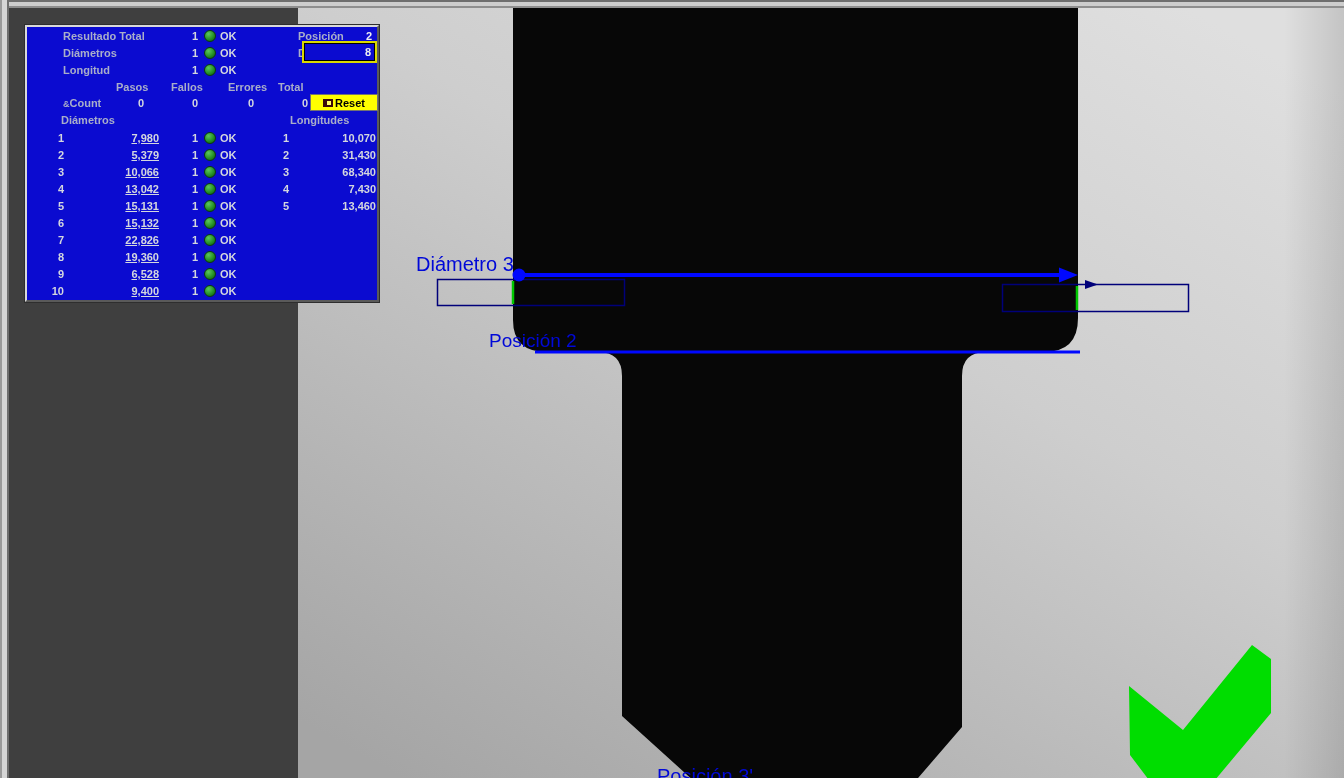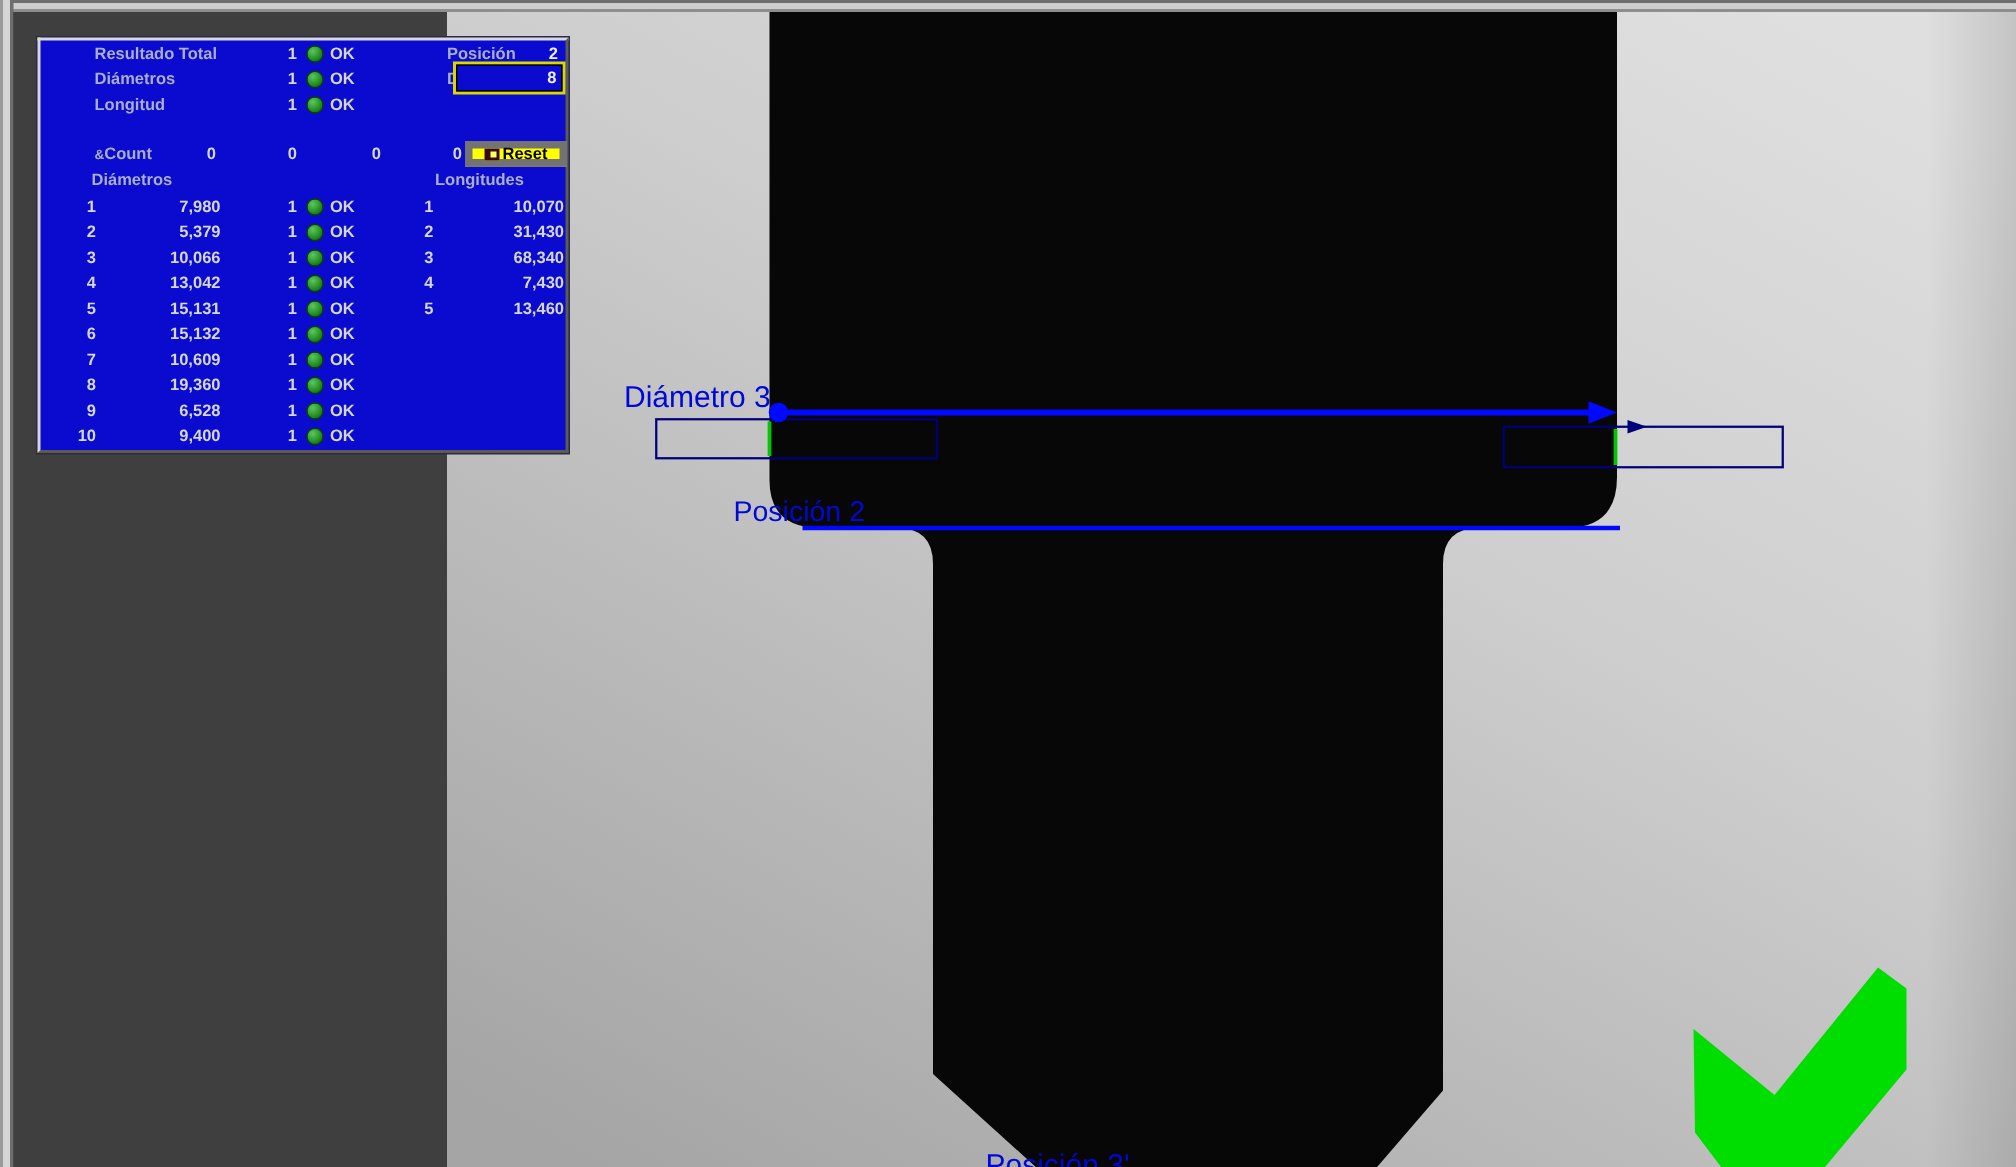--- a/index.html
+++ b/index.html
@@ -39,29 +39,29 @@
   
   .h-pasos{left:57px;width:50px;text-align:center;}
   .h-fallos{left:112px;width:50px;text-align:center;}
   .h-errores{left:169px;width:50px;text-align:center;}
   .h-total{left:219px;width:50px;text-align:center;}
   .z0{left:77px;width:40px;text-align:right;}
   .z1{left:131px;width:40px;text-align:right;}
   .z2{left:187px;width:40px;text-align:right;}
   .z3{left:241px;width:40px;text-align:right;}
   .reset{position:absolute;left:283px;top:67px;width:68px;height:17px;
-    background:#ffff00;border:5px solid #737373;color:#000;
+    background:#ffff00;border:1px solid #737373;color:#000;
     font:bold 11px "Liberation Sans",sans-serif;line-height:14px;text-align:center;
     padding:0;cursor:pointer;display:flex;align-items:center;justify-content:center;gap:2px;}
   .reset-ico{display:inline-block;width:10px;height:8px;border:2px solid #3a0a0a;
     border-left-width:4px;background:#ffff66;}
   .count-ico{font-size:9px;color:#a9aec9;}
   
   .c-di{left:7px;width:30px;text-align:right;}
-  .c-dv{left:60px;width:60px;text-align:right;}
+  .c-dv{left:72px;width:60px;text-align:right;text-decoration:underline;}
   .c-dc{left:141px;width:30px;text-align:right;}
   .c-led{left:177px;}
   .c-ok{left:193px;}
   .c-li{left:232px;width:30px;text-align:right;}
   .c-lv{left:289px;width:60px;text-align:right;}
   svg text{font-family:"Liberation Sans",sans-serif;}
 </style>
 </head>
 <body>
 
@@ -126,20 +126,26 @@
       <span class="c t-lbl lbl">Desplaz.</span>
     </div>
     <div class="dinput">8</div>
     <div class="prow" style="top:36px">
       <span class="c s-lbl lbl">Longitud</span>
       <span class="c s-cnt val">1</span>
       <span class="led s-led"></span>
       <span class="c s-ok val">OK</span>
     </div>
 
+    <div class="prow" style="top:53px">
+      <span class="c h-pasos lbl">Pasos</span>
+      <span class="c h-fallos lbl">Fallos</span>
+      <span class="c h-errores lbl">Errores</span>
+      <span class="c h-total lbl">Total</span>
+    </div>
 
     <div class="prow" style="top:69px">
       <span class="c s-lbl lbl"><span class="count-ico">&amp;</span><span>Count</span></span>
       <span class="c z0 val">0</span>
       <span class="c z1 val">0</span>
       <span class="c z2 val">0</span>
       <span class="c z3 val">0</span>
     </div>
     <button class="reset">
         <span class="reset-ico"></span>
@@ -198,21 +204,21 @@
     </div>
     <div class="prow" style="top:189px">
       <span class="c c-di val">6</span>
       <span class="c c-dv val">15,132</span>
       <span class="c c-dc val">1</span>
       <span class="led c-led"></span>
       <span class="c c-ok val">OK</span>
     </div>
     <div class="prow" style="top:206px">
       <span class="c c-di val">7</span>
-      <span class="c c-dv val">10,609</span>
+      <span class="c c-dv val">22,826</span>
       <span class="c c-dc val">1</span>
       <span class="led c-led"></span>
       <span class="c c-ok val">OK</span>
     </div>
     <div class="prow" style="top:223px">
       <span class="c c-di val">8</span>
       <span class="c c-dv val">19,360</span>
       <span class="c c-dc val">1</span>
       <span class="led c-led"></span>
       <span class="c c-ok val">OK</span>

